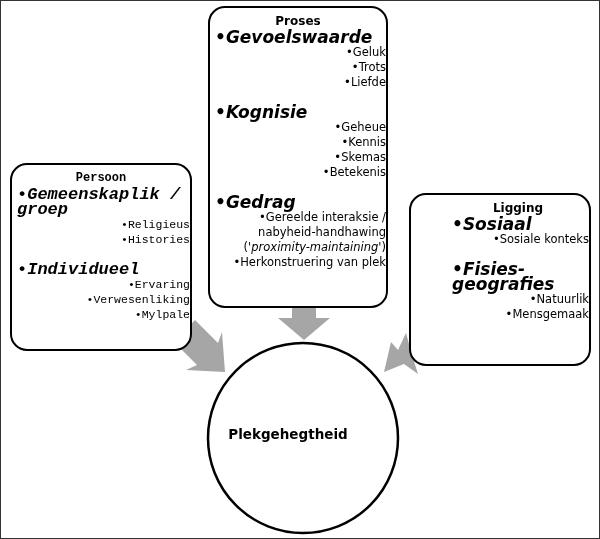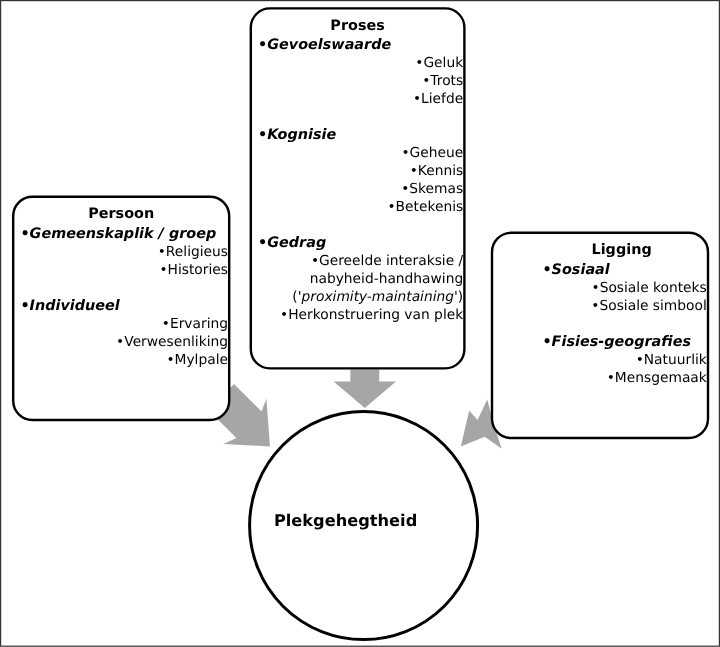--- a/index.html
+++ b/index.html
@@ -3,28 +3,28 @@
 <meta charset="utf-8">
 <style>
   html, body { margin:0; padding:0; background:#ffffff; }
   body { width:600px; height:539px; position:relative; overflow:hidden;
          font-family:"DejaVu Sans", sans-serif; color:#000; }
   .frame { position:absolute; left:0; top:0; width:598px; height:537px;
            border:1px solid #333; background:#fff; }
   .box { position:absolute; border:2.5px solid #000; border-radius:17px;
          background:#fff; box-sizing:border-box; font-size:11.5px; line-height:15px; }
   .box .title { text-align:center; font-weight:bold; font-size:12px; margin-top:6px; margin-bottom:1px; }
-  .cat { font-weight:bold; font-style:italic; font-size:12px; padding-left:5px; text-indent:0; }
+  .cat { font-weight:bold; font-style:italic; font-size:17px; padding-left:5px; text-indent:0; }
   .cat .b { font-style:normal; }
   .items { margin:0; padding:0; list-style:none; }
   .items li { padding-left:14px; text-indent:-6px; margin-left:6px;text-align:right; }
   .gap { height:15px; }
   .it { font-style:italic; }
   #proses { left:208px; top:6px; width:180px; height:302px; }
-  #persoon { left:10px; top:163px; width:182px; height:188px; }
+  #persoon { left:10px; top:163px; width:182px; height:188px;font-family:Liberation Mono, monospace; }
   #ligging { left:409px; top:193px; width:182px; height:173px;padding-left:36px; }
   svg.arrows { position:absolute; left:0; top:0; width:600px; height:539px; }
   .center-label { position:absolute; left:208px; top:426px; width:160px; text-align:center;
                   font-weight:bold; font-size:13.5px; }
 </style>
 </head>
 <body>
 
 <div class="frame"></div>
 
@@ -77,21 +77,20 @@
     <li>•<span>Verwesenliking</span></li>
     <li>•<span>Mylpale</span></li>
   </ul>
 </div>
 
 <div class="box" id="ligging">
   <div class="title">Ligging</div>
   <div class="cat"><span class="b">•</span><span>Sosiaal</span></div>
   <ul class="items">
     <li>•<span>Sosiale konteks</span></li>
-    <li>•<span>Sosiale simbool</span></li>
   </ul>
   <div class="gap"></div>
   <div class="cat"><span class="b">•</span><span>Fisies-geografies</span></div>
   <ul class="items">
     <li>•<span>Natuurlik</span></li>
     <li>•<span>Mensgemaak</span></li>
   </ul>
 </div>
 
 <div class="center-label">Plekgehegtheid</div>

